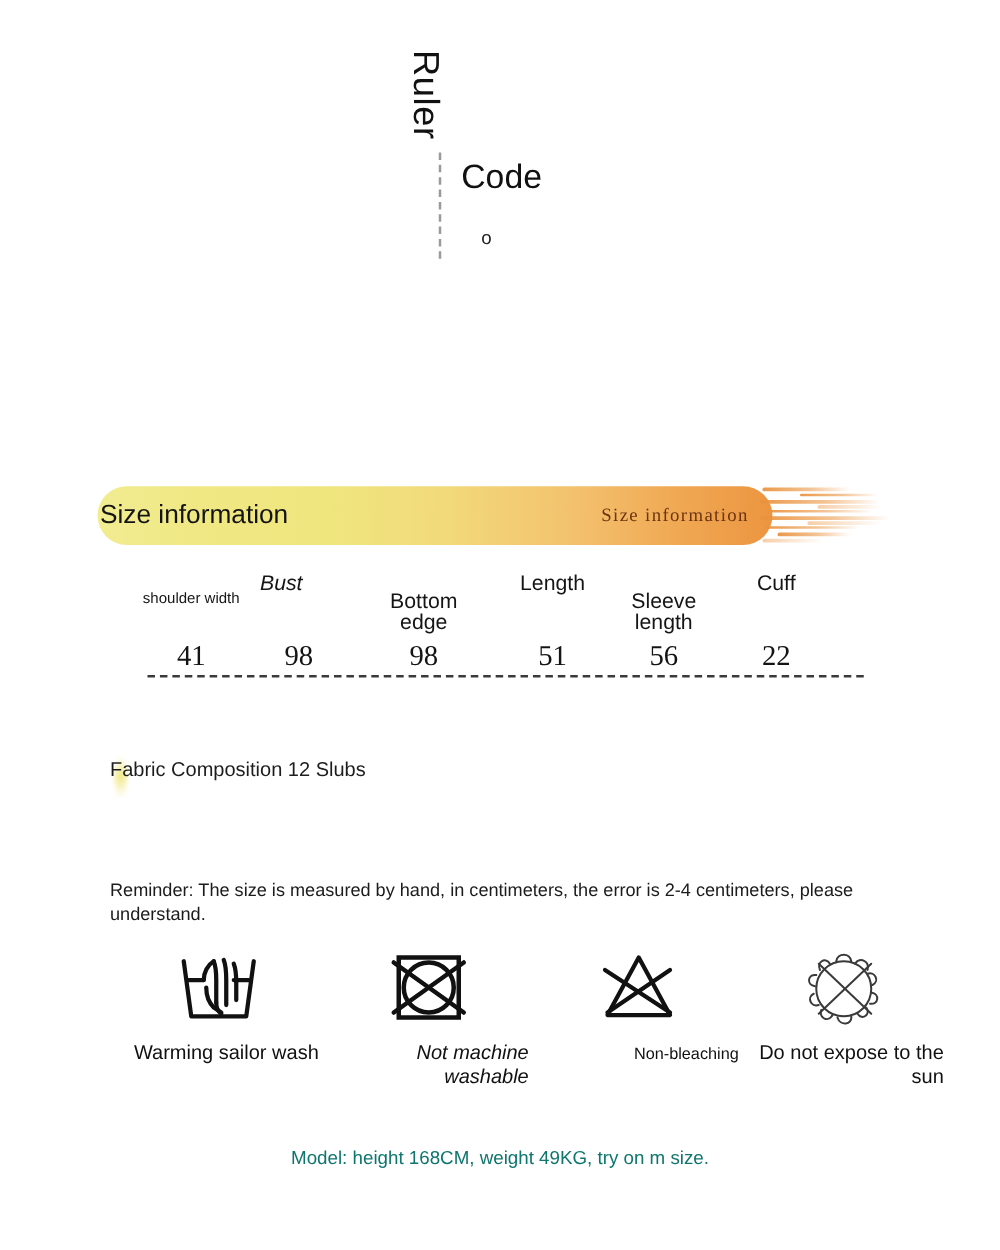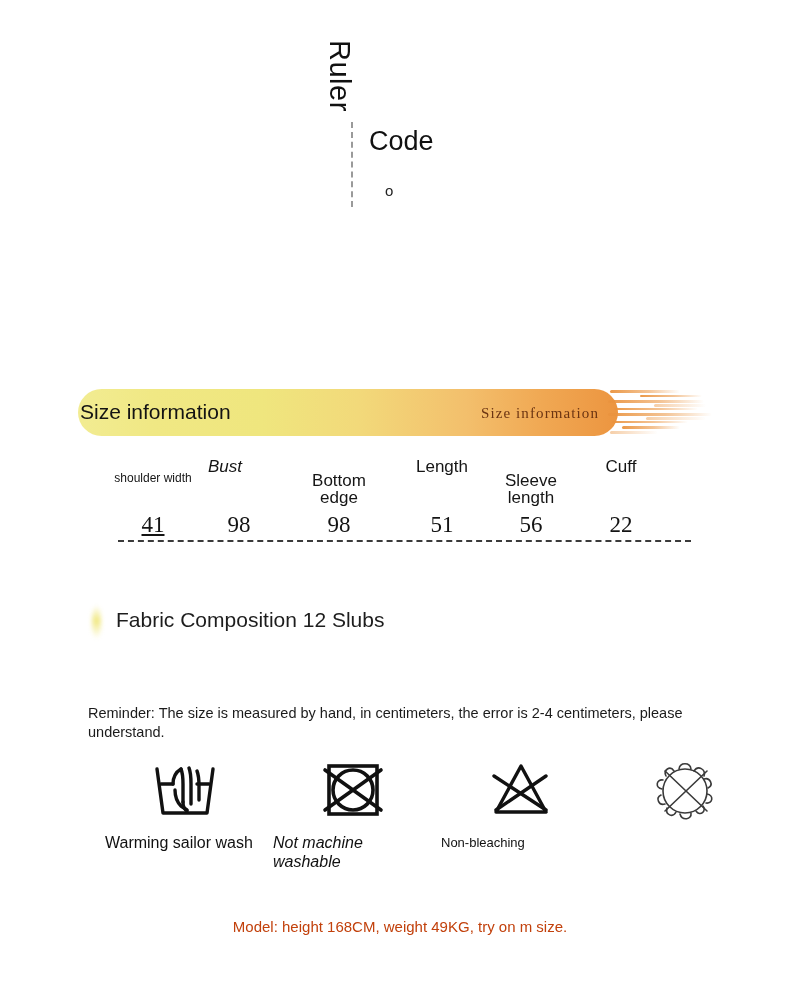--- a/index.html
+++ b/index.html
@@ -62,23 +62,23 @@
     left: 92px;
     top: 305px;
     width: 9px;
     height: 34px;
     background: linear-gradient(180deg, rgba(240,232,120,0) 0%, rgba(238,228,110,0.85) 45%, rgba(240,232,120,0) 100%);
     border-radius: 50%;
     filter: blur(2px);
   }
 
   #fabric-label {
-    left: 116px;
+    left: 88px;
     top: 308px;
-    font-size: 21px;
+    font-size: 16px;
     color: #1d1d1d;
     white-space: nowrap;
   }
 
   #fabric-value {
     left: 377px;
     top: 308px;
     font-size: 22px;
     color: #101010;
     white-space: nowrap;
@@ -178,22 +178,21 @@
     color: #1b1b1b;
   }
 
   
   #care-row { left: 95px; top: 755px; width: 670px; height: 130px; }
 
   .care-item {
     position: absolute;
     top: 0;
     width: 160px;
-    text-align: left;
-    margin-left: 10px;
+    text-align: right;
   }
   .care-icon {
     height: 72px;
     display: flex;
     align-items: center;
     justify-content: center;
   }
   .care-label {
     margin-top: 6px;
     font-size: 16px;
@@ -202,21 +201,21 @@
   }
   .care-label.small { font-size: 13px; }
 
   
   #model-note {
     left: 0;
     top: 918px;
     width: 800px;
     text-align: center;
     font-size: 15px;
-    color: #c2410c;
+    color: #0f766e;
   }
 </style>
 </head>
 <body>
 
 <div class="abs" id="header-block">
 
   <div class="abs" id="header-dash-line"></div>
 
   <div class="abs" id="ruler-word">Ruler</div>
@@ -254,21 +253,21 @@
 
 <div class="abs" id="size-table">
 
   <div class="col-head small two-line" style="left:0px;   width:86px;">shoulder width</div>
   <div class="col-head" style="left:72px;  width:86px;font-style:italic;">Bust</div>
   <div class="col-head two-line" style="left:186px; width:86px;">Bottom edge</div>
   <div class="col-head" style="left:287px; width:90px;">Length</div>
   <div class="col-head two-line" style="left:381px; width:80px;">Sleeve length</div>
   <div class="col-head" style="left:468px; width:86px;">Cuff</div>
 
-  <div class="col-value" style="left:0px;   width:86px;text-decoration:underline;">41</div>
+  <div class="col-value" style="left:0px;   width:86px;">41</div>
   <div class="col-value" style="left:86px;  width:86px;">98</div>
   <div class="col-value" style="left:186px; width:86px;">98</div>
   <div class="col-value" style="left:287px; width:90px;">51</div>
   <div class="col-value" style="left:381px; width:80px;">56</div>
   <div class="col-value" style="left:468px; width:86px;">22</div>
 
   <div id="table-rule"></div>
 </div>
 
 <div class="abs" id="reminder-text">Reminder: The size is measured by hand, in centimeters, the error is 2-4 centimeters, please understand.</div>
@@ -326,16 +325,17 @@
         <path d="M56 48 C60 53 53 59 49 53"></path>
         <path d="M44 55 C45 62 35 63 33 56"></path>
         <path d="M29 54 C26 60 18 57 20 50"></path>
         <path d="M18 46 C12 48 8 40 14 37"></path>
         <path d="M15 31 C8 30 9 21 16 22"></path>
         <path d="M19 18 C16 12 23 7 27 13"></path>
         <path d="M18 13 L60 53"></path>
         <path d="M60 13 L18 53"></path>
       </svg>
     </div>
+    <div class="care-label">Do not expose to the sun</div>
   </div>
 </div>
 
 <div class="abs" id="model-note">Model: height 168CM, weight 49KG, try on m size.</div>
 
 </body></html>

